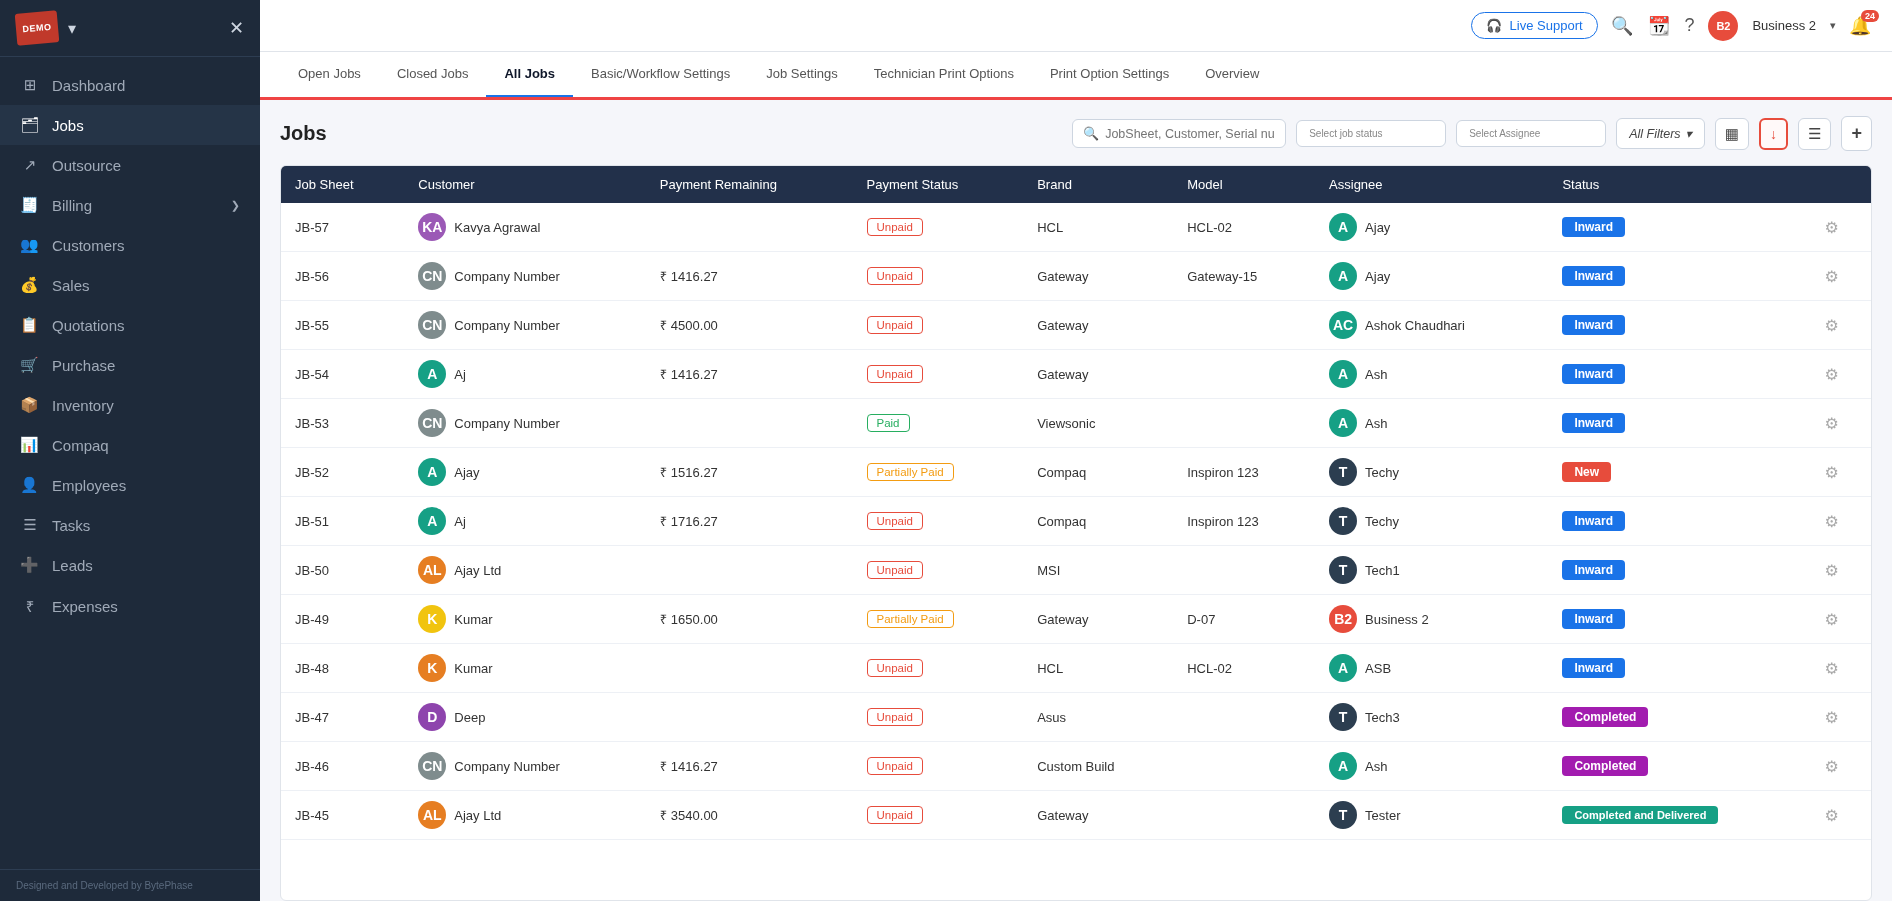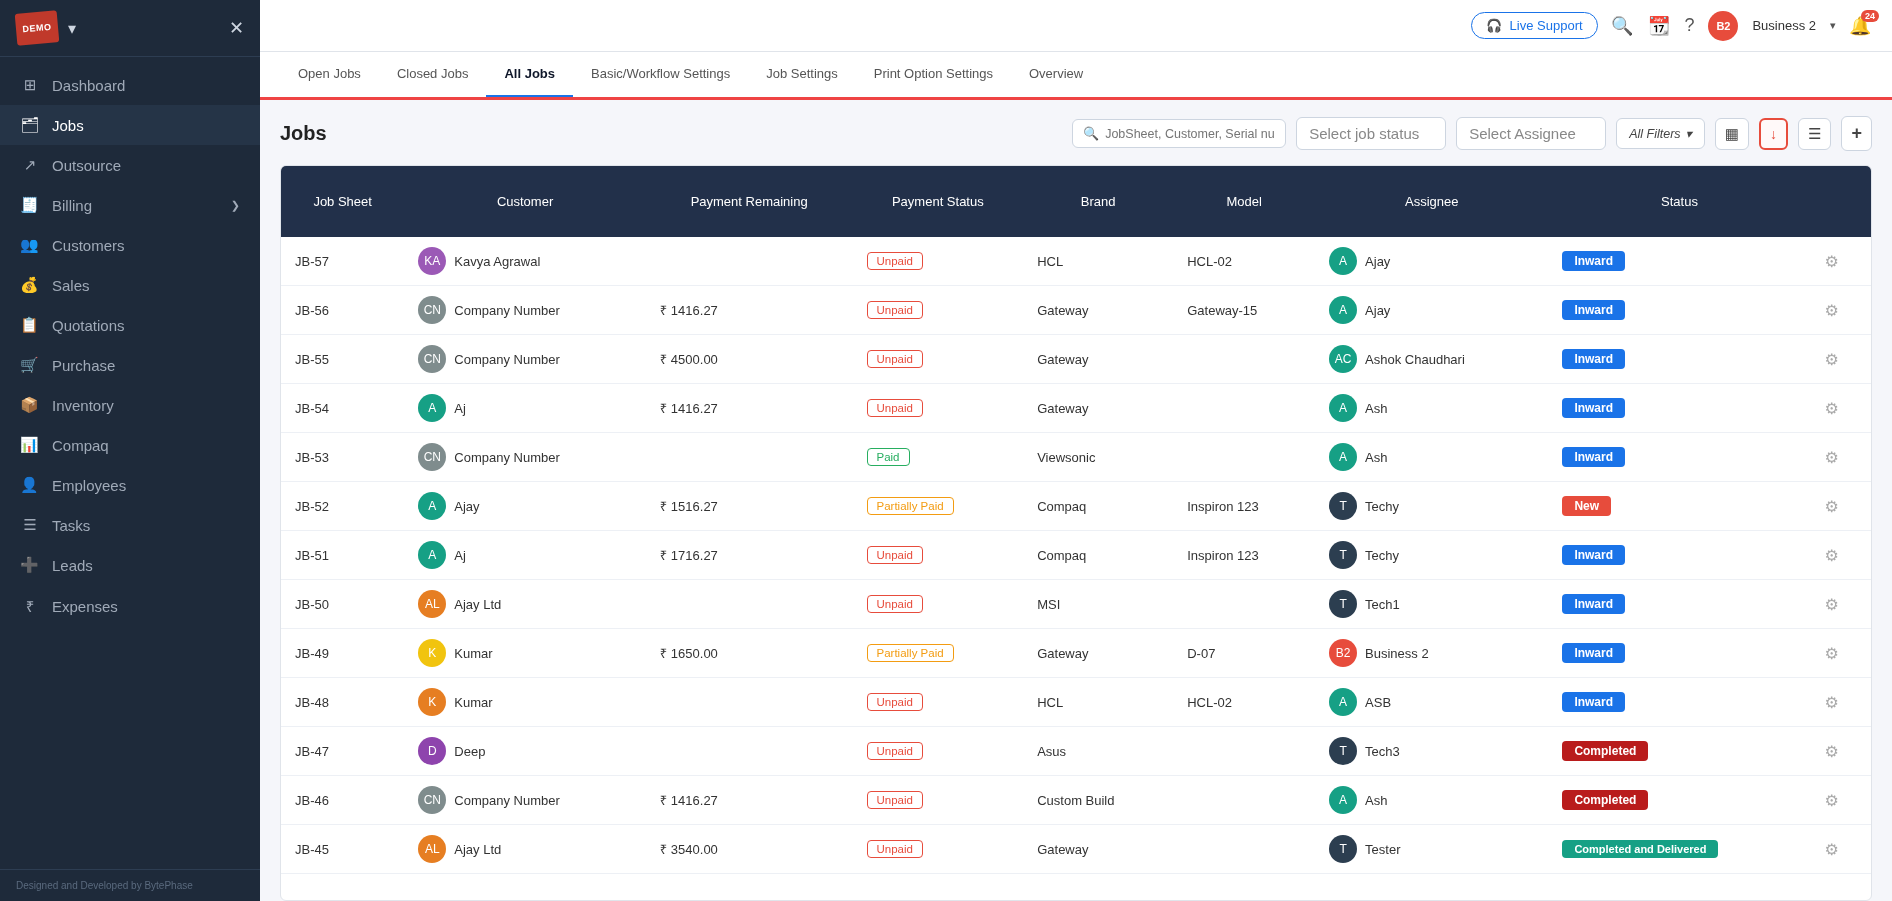--- a/index.html
+++ b/index.html
@@ -167,21 +167,21 @@
       border: none; outline: none;
       font-size: 12.5px; color: #555;
       background: transparent;
       width: 170px;
     }
     .select-box {
       border: 1px solid #cdd5e0;
       border-radius: 6px;
       background: #fff;
       padding: 7px 12px;
-      font-size: 15px;
+      font-size: 10px;
       color: #888;
       cursor: pointer;
       min-width: 150px;
       appearance: none;
       outline: none;
     }
     .all-filters-btn {
       display: flex; align-items: center; gap: 5px;
       border: 1px solid #cdd5e0;
       background: #fff;
@@ -218,42 +218,42 @@
     table {
       width: 100%;
       border-collapse: collapse;
       font-size: 13px;
     }
     thead tr {
       background: #22304a;
       color: #fff;
     }
     thead th {
-      padding: 28px 14px;
-      text-align: center;
+      padding: 11px 14px;
+      text-align: left;
       font-weight: 500;
       font-size: 13px;
       white-space: nowrap;
     }
     tbody tr {
       border-bottom: 1px solid #edf0f5;
     }
     tbody td {
       padding: 10px 14px;
       color: #333;
       vertical-align: middle;
     }
     .customer-cell {
       display: flex; align-items: center; gap: 8px;
     }
     .avatar-circle {
       width: 28px; height: 28px;
       border-radius: 50%;
       display: flex; align-items: center; justify-content: center;
-      font-size: 12px; font-weight: normal; color: #fff;
+      font-size: 14px; font-weight: bold; color: #fff;
       flex-shrink: 0;
     }
     .badge {
       display: inline-block;
       padding: 2px 9px;
       border-radius: 4px;
       font-size: 11.5px;
       font-weight: 500;
       border: 1px solid transparent;
     }
@@ -263,21 +263,21 @@
     .status-badge {
       display: inline-block;
       padding: 3px 12px;
       border-radius: 4px;
       font-size: 12px;
       font-weight: 600;
       color: #fff;
     }
     .status-inward { background: #1a73e8; }
     .status-new { background: #e74c3c; }
-    .status-completed { background: #b91c1c; }
+    .status-completed { background: #a21caf; }
     .status-completed-delivered { background: #16a085; font-size: 11px; }
     .gear-icon { font-size: 16px; color: #aaa; cursor: pointer; }
   </style>
 </head>
 <body>
 
 <aside class="sidebar">
   <div class="sidebar-header">
     <div class="sidebar-logo">
       <div class="logo-box">DEMO</div>
@@ -378,20 +378,21 @@
       <span class="notification-badge">24</span>
     </div>
   </div>
 
   <div class="tabs-bar" id="tabs-bar">
       <div class="tab">Open Jobs</div>
       <div class="tab">Closed Jobs</div>
       <div class="tab active">All Jobs</div>
       <div class="tab">Basic/Workflow Settings</div>
       <div class="tab">Job Settings</div>
+      <div class="tab">Technician Print Options</div>
       <div class="tab">Print Option Settings</div>
       <div class="tab">Overview</div>
     </div>
 
   <div class="content">
     <div class="content-header">
       <h2 class="content-title">Jobs</h2>
       <div class="filters-row">
         <div class="search-box">
           <span style="color:#aaa;font-size:13px;">🔍</span>

